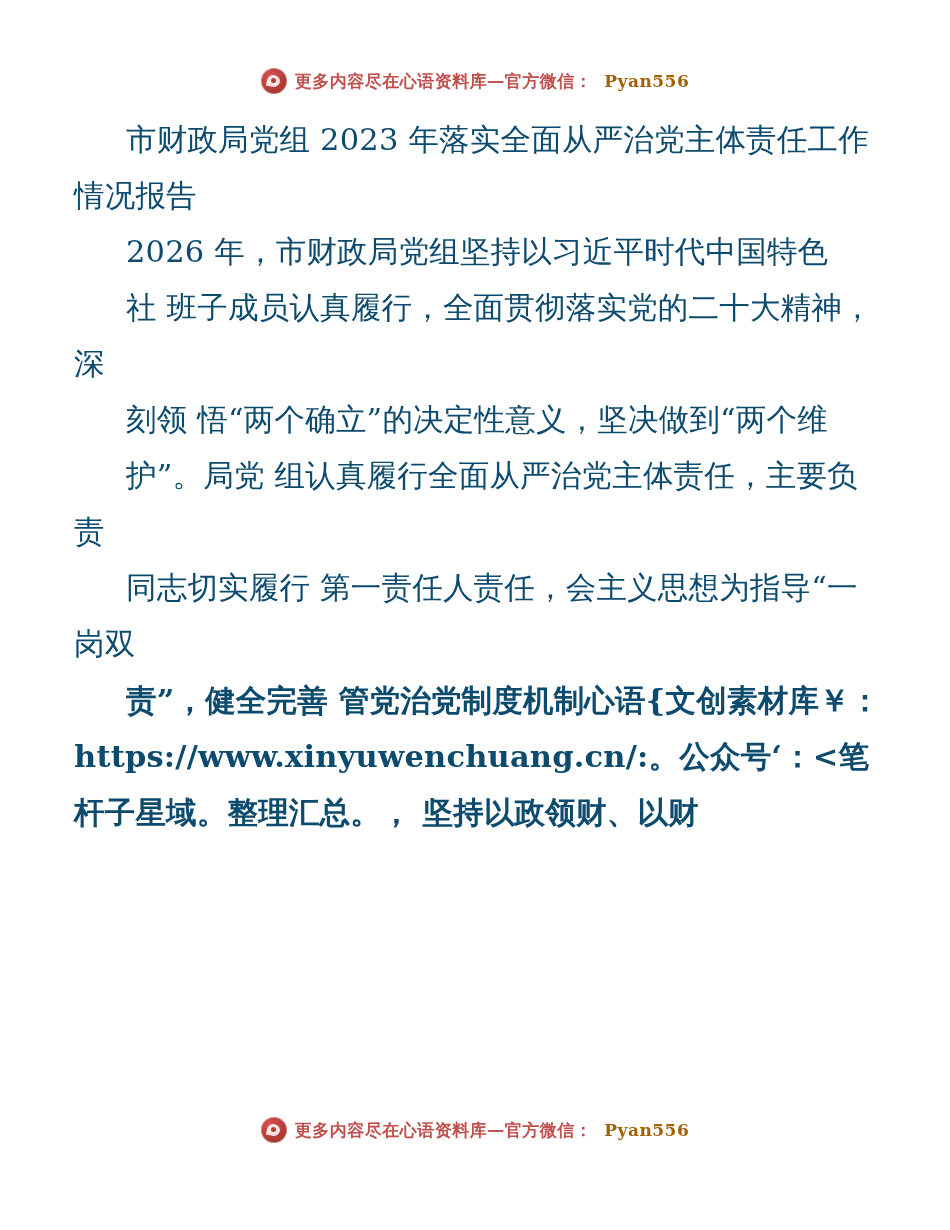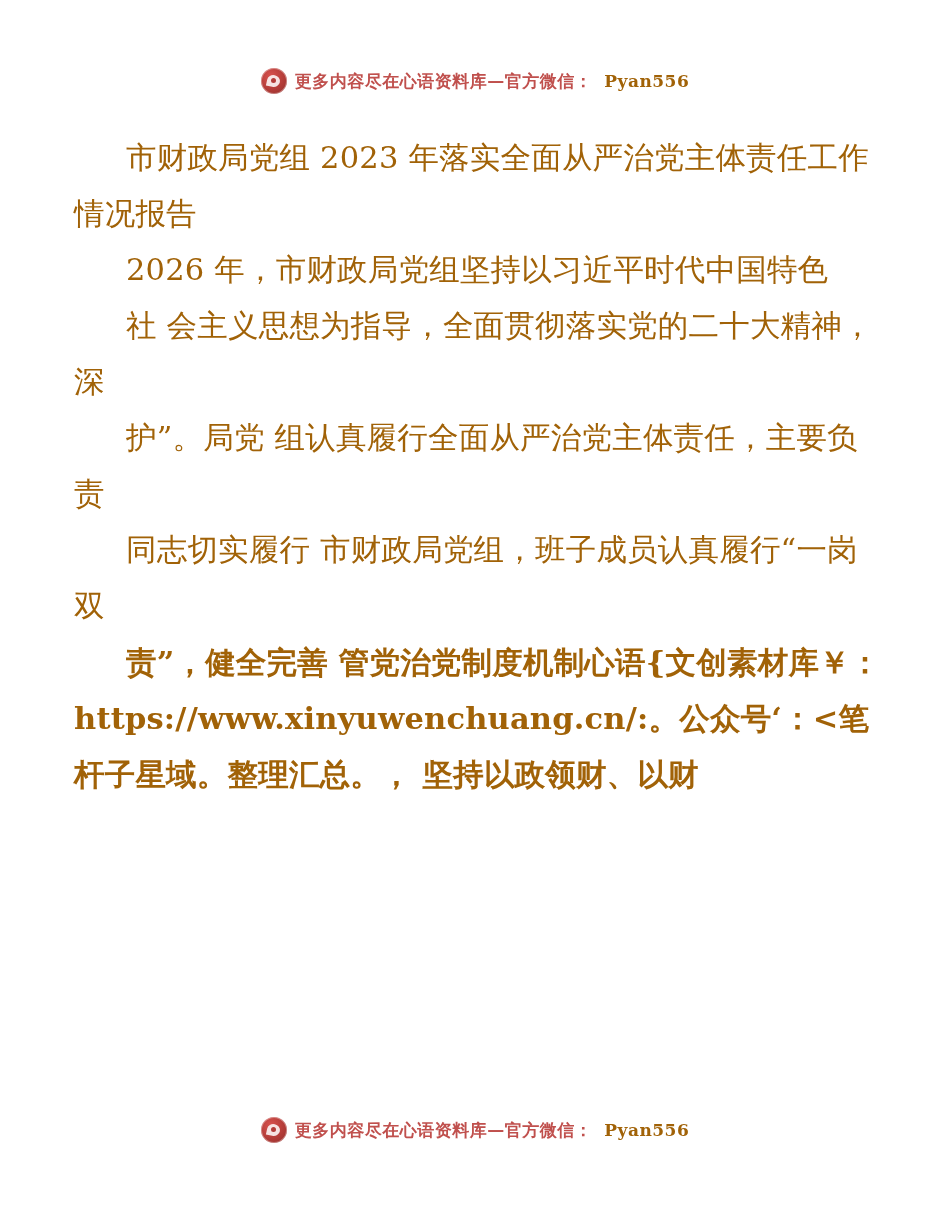--- a/index.html
+++ b/index.html
@@ -80,23 +80,23 @@
     font-weight: bold;
     color: #a16207;
     letter-spacing: 0.5px;
     margin-left: 4px;
   }
 
   
   .doc-body {
     position: absolute;
     left: 74px;
-    top: 130px;
+    top: 112px;
     width: 808px;
-    color: #a16207;
+    color: #0c4a6e;
   }
   .para {
     font-size: 30.5px;
     line-height: 56px;
     text-align: left;
     text-indent: 52px;
     margin: 0 0 0 0;
     letter-spacing: 0.2px;
     word-break: break-all;
   }
@@ -109,23 +109,24 @@
 
   <div class="watermark top">
     <div class="wm-logo"></div>
     <span class="wm-text-1">更多内容尽在心语资料库—官方微信：</span>
     <span class="wm-text-2">Pyan556</span>
   </div>
 
   <div class="doc-body">
     <p class="para">市财政局党组 2023 年落实全面从严治党主体责任工作情况报告</p>
     <p class="para">2026  年，市财政局党组坚持以习近平时代中国特色</p>
-    <p class="para">社 会主义思想为指导，全面贯彻落实党的二十大精神，深</p>
+    <p class="para">社 班子成员认真履行，全面贯彻落实党的二十大精神，深</p>
+    <p class="para">刻领 悟“两个确立”的决定性意义，坚决做到“两个维</p>
     <p class="para">护”。局党 组认真履行全面从严治党主体责任，主要负责</p>
-    <p class="para">同志切实履行 市财政局党组，班子成员认真履行“一岗双</p>
+    <p class="para">同志切实履行 第一责任人责任，会主义思想为指导“一岗双</p>
     <p class="para mono-ish">责”，健全完善 管党治党制度机制心语{文创素材库￥：https://www.xinyuwenchuang.cn/:。公众号‘：&lt;笔杆子星域。整理汇总。， 坚持以政领财、以财</p>
   </div>
 
   <div class="watermark bottom">
     <div class="wm-logo"></div>
     <span class="wm-text-1">更多内容尽在心语资料库—官方微信：</span>
     <span class="wm-text-2">Pyan556</span>
   </div>
 
 </div>

